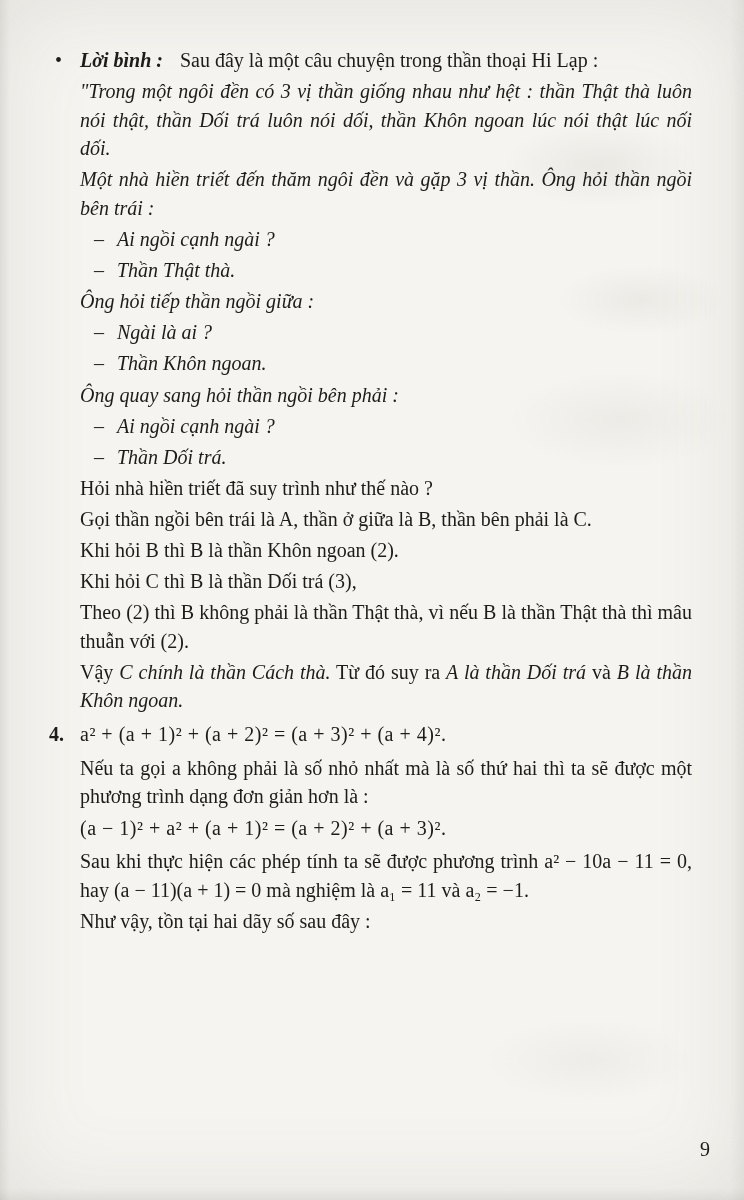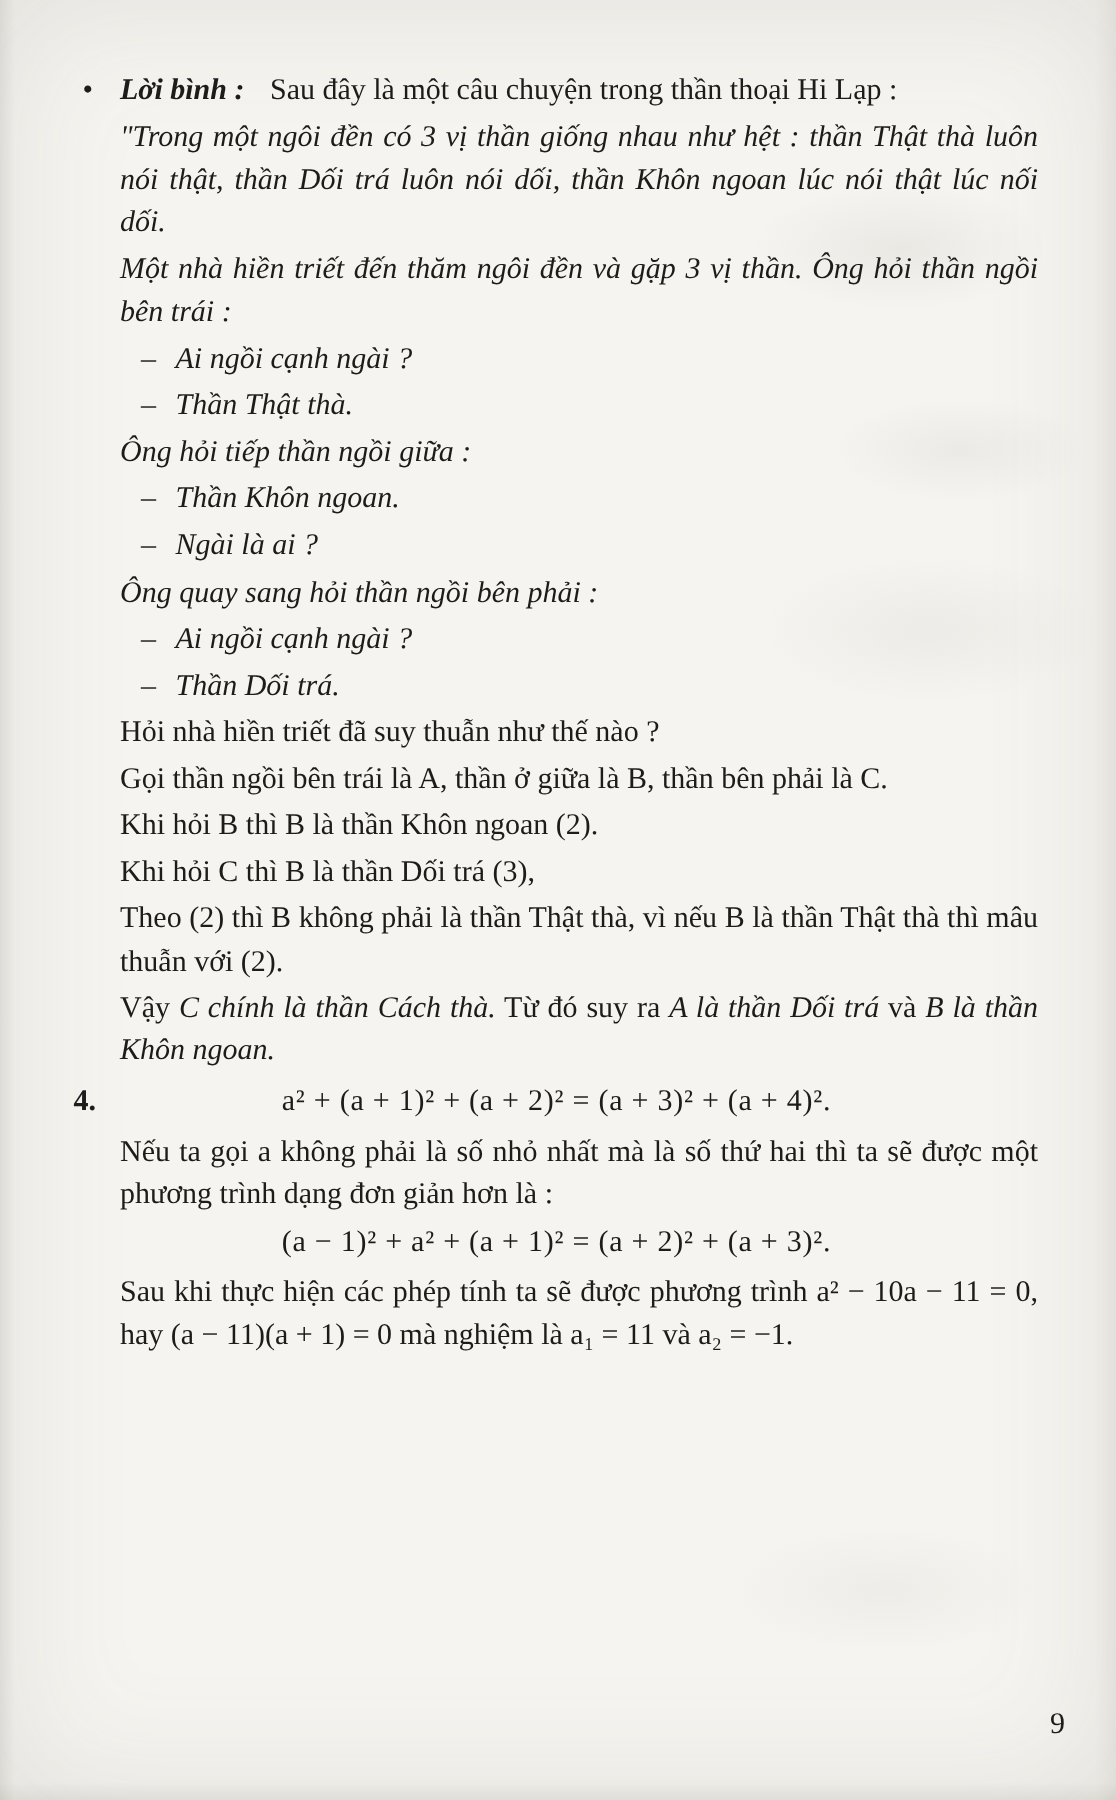--- a/index.html
+++ b/index.html
@@ -56,21 +56,20 @@
   .label-lead { margin-right: 17px; }
   .dialogue {
     padding-left: 14px;
     margin: 0 0 2.5px 0;
   }
   .dialogue .dash {
     display: inline-block;
     width: 23px;
   }
   .equation {
-    text-align: center;
     margin: 3px 30px 5px 0;
     letter-spacing: 0.5px;
   }
   .problem {
     position: relative;
     margin-top: 5px;
   }
   .problem-num {
     position: absolute;
     left: -31px;
@@ -98,32 +97,32 @@
       <p class="para it">"Trong một ngôi đền có 3 vị thần giống nhau như hệt : thần Thật thà luôn nói thật, thần Dối trá luôn nói dối, thần Khôn ngoan lúc nói thật lúc nối dối.</p>
 
       <p class="para it">Một nhà hiền triết đến thăm ngôi đền và gặp 3 vị thần. Ông hỏi thần ngồi bên trái :</p>
 
       <div class="dialogue it"><span class="dash">–</span><span>Ai ngồi cạnh ngài ?</span></div>
 
       <div class="dialogue it"><span class="dash">–</span><span>Thần Thật thà.</span></div>
 
       <p class="para it">Ông hỏi tiếp thần ngồi giữa :</p>
 
+      <div class="dialogue it"><span class="dash">–</span><span>Ngài là ai ?</span></div>
+
       <div class="dialogue it"><span class="dash">–</span><span>Thần Khôn ngoan.</span></div>
-
-      <div class="dialogue it"><span class="dash">–</span><span>Ngài là ai ?</span></div>
 
       <p class="para it">Ông quay sang hỏi thần ngồi bên phải :</p>
 
       <div class="dialogue it"><span class="dash">–</span><span>Ai ngồi cạnh ngài ?</span></div>
 
       <div class="dialogue it"><span class="dash">–</span><span>Thần Dối trá.</span></div>
 
 
-      <p class="para">Hỏi nhà hiền triết đã suy thuẫn như thế nào ?</p>
+      <p class="para">Hỏi nhà hiền triết đã suy trình như thế nào ?</p>
 
 
       <p class="para">Gọi thần ngồi bên trái là A, thần ở giữa là B, thần bên phải là C.</p>
 
 
       <p class="para">Khi hỏi B thì B là thần Khôn ngoan (2).</p>
 
       <p class="para">Khi hỏi C thì B là thần Dối trá (3),</p>
 
 
@@ -137,18 +136,19 @@
 
 
       <p class="equation">a² + (a + 1)² + (a + 2)² = (a + 3)² + (a + 4)².</p>
 
       <p class="para">Nếu ta gọi a không phải là số nhỏ nhất mà là số thứ hai thì ta sẽ được một phương trình dạng đơn giản hơn là :</p>
 
       <p class="equation">(a − 1)² + a² + (a + 1)² = (a + 2)² + (a + 3)².</p>
 
       <p class="para">Sau khi thực hiện các phép tính ta sẽ được phương trình a² − 10a − 11 = 0, hay (a − 11)(a + 1) = 0 mà nghiệm là a₁ = 11 và a₂ = −1.</p>
 
+      <p class="para">Như vậy, tồn tại hai dãy số sau đây :</p>
     </div>
 
   </div>
 
   <div class="page-number">9</div>
 </div>
 
 </body></html>

